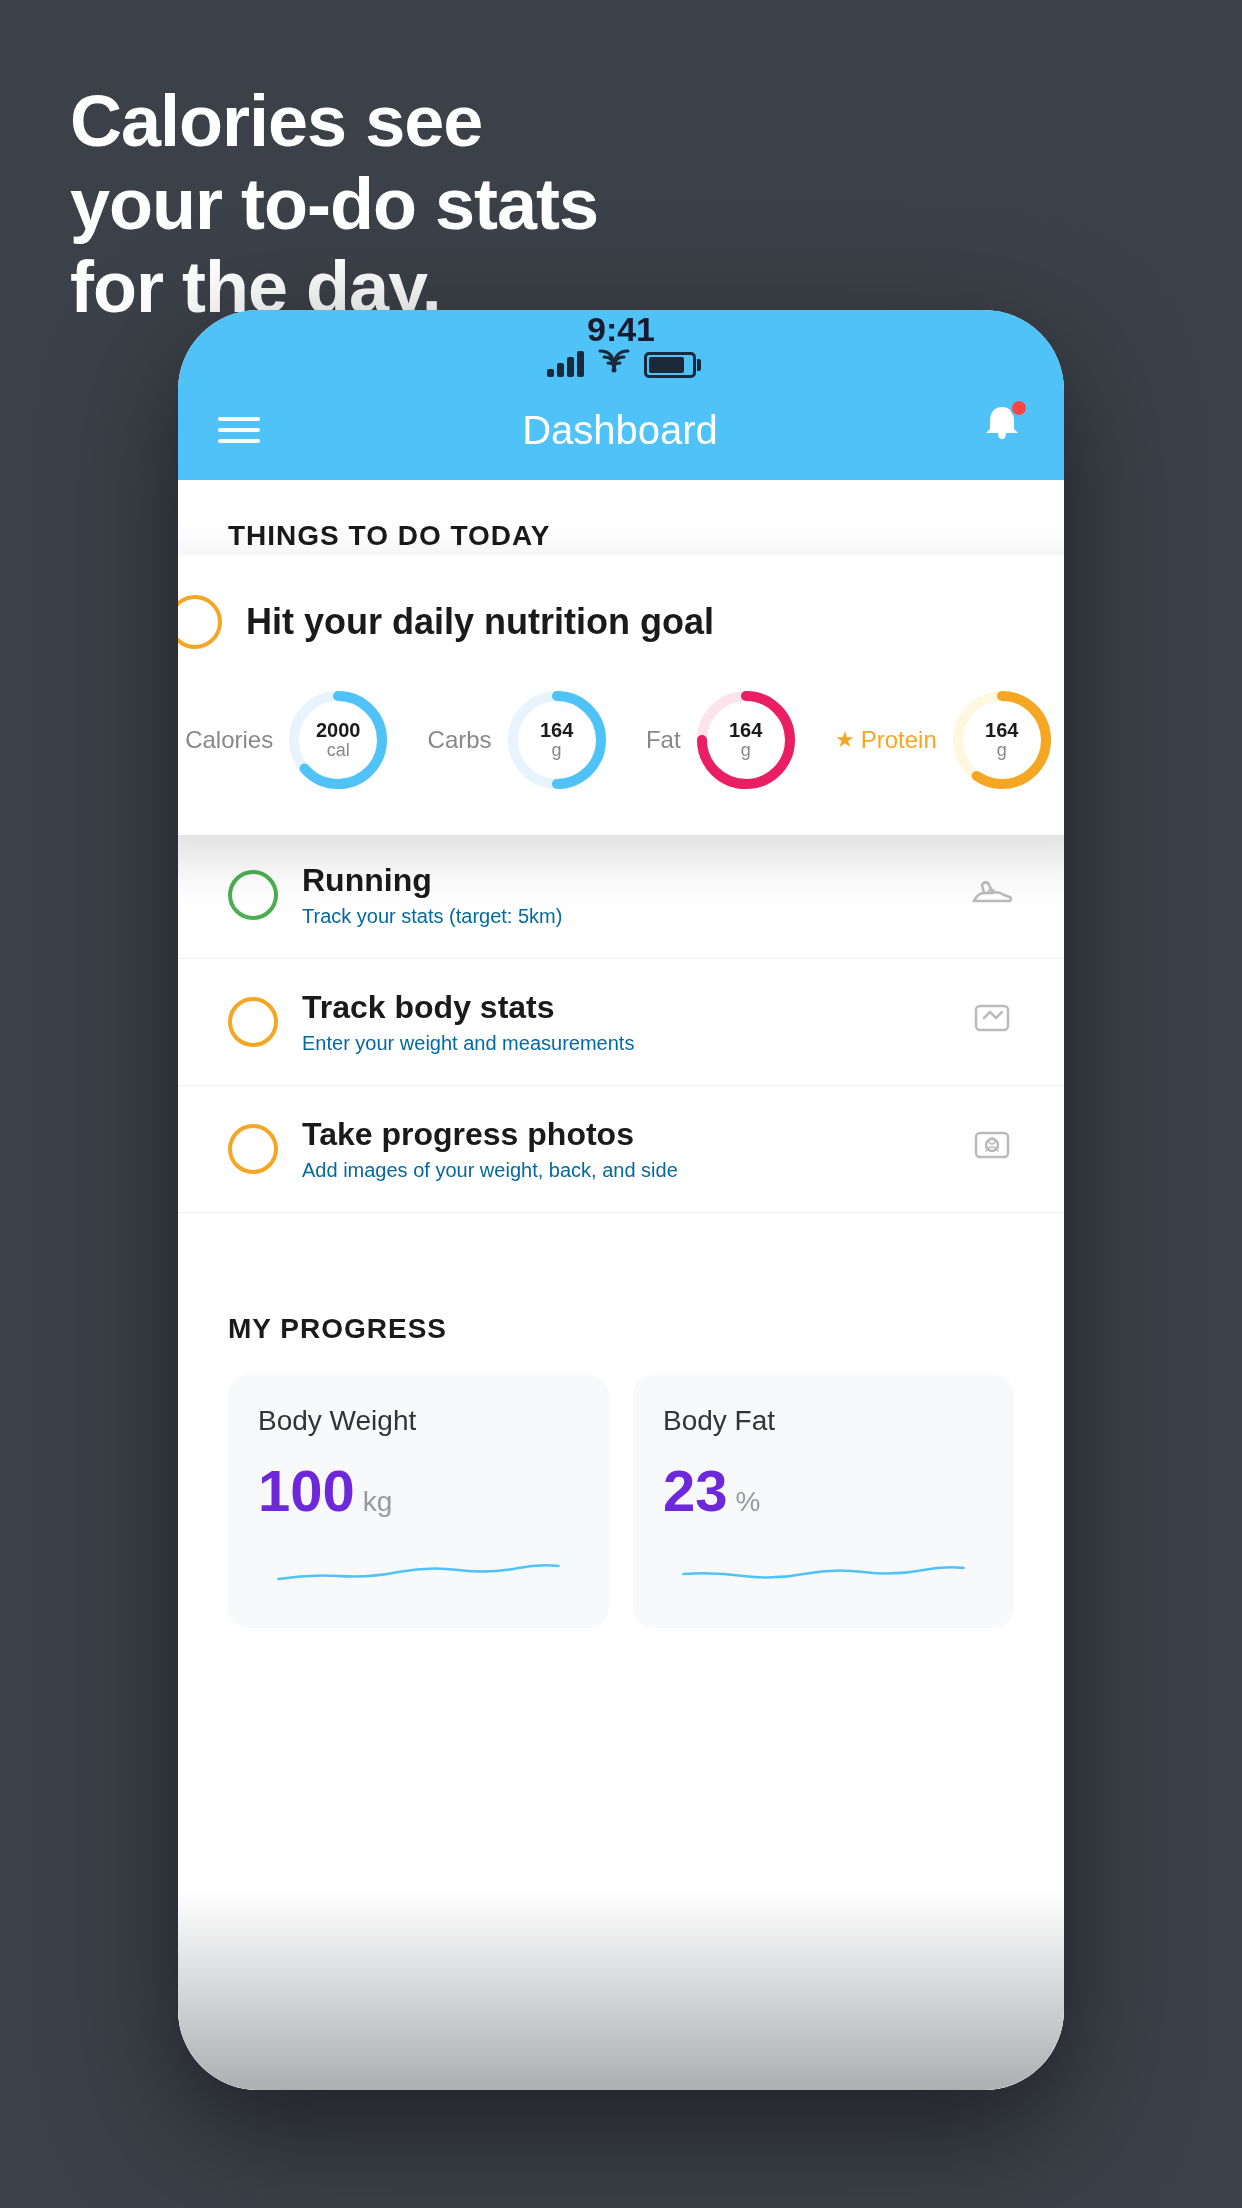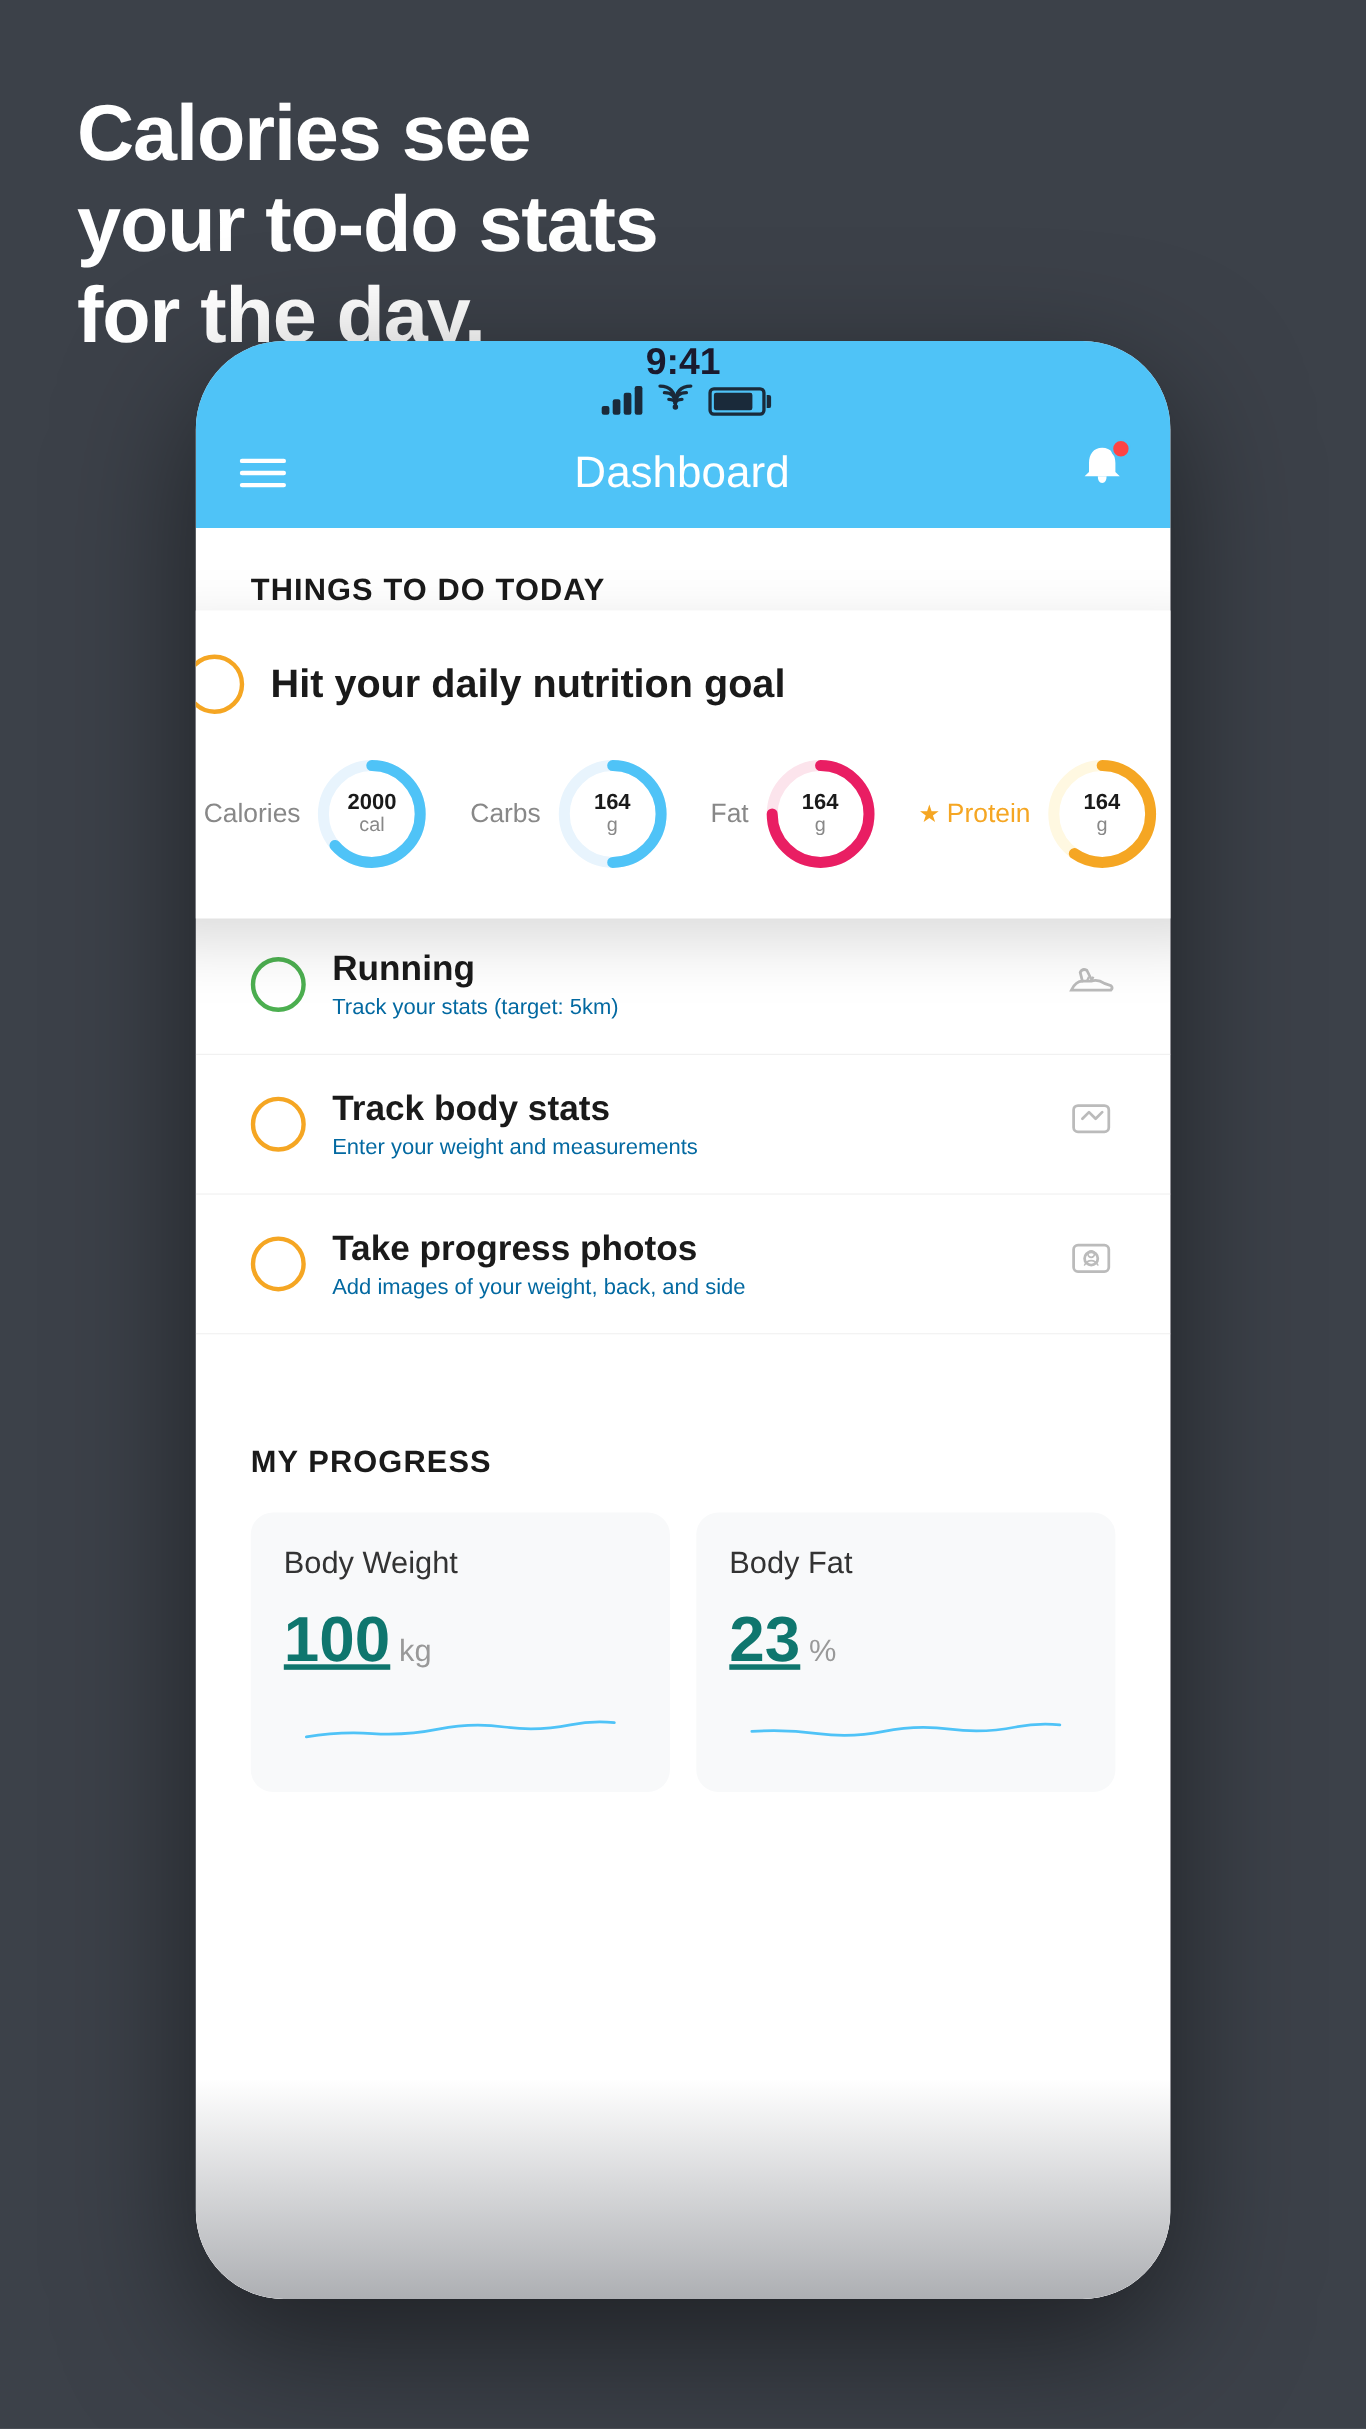--- a/index.html
+++ b/index.html
@@ -369,22 +369,21 @@
     .progress-value-row {
       display: flex;
       align-items: baseline;
       gap: 8px;
       margin-bottom: 20px;
     }
 
     .progress-value {
       font-size: 58px;
       font-weight: 700;
-      color: #0f766e;
-      text-decoration: underline;
+      color: #6d28d9;
     }
 
     .progress-unit {
       font-size: 28px;
       color: #999;
     }
 
     .mini-chart {
       width: 100%;
       height: 50px;

